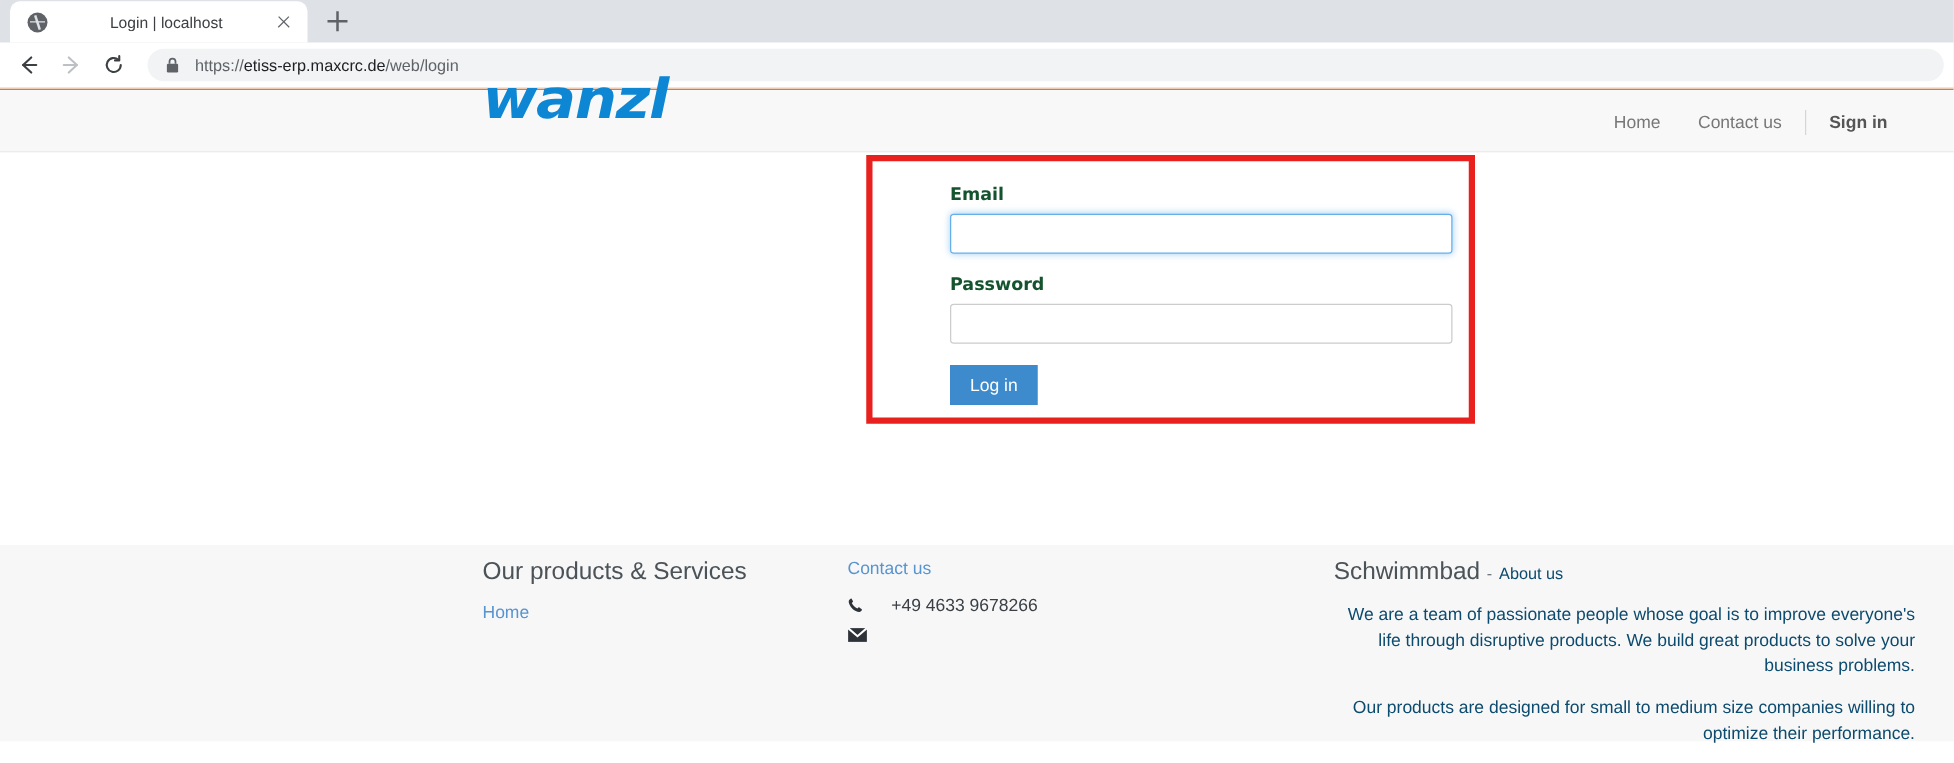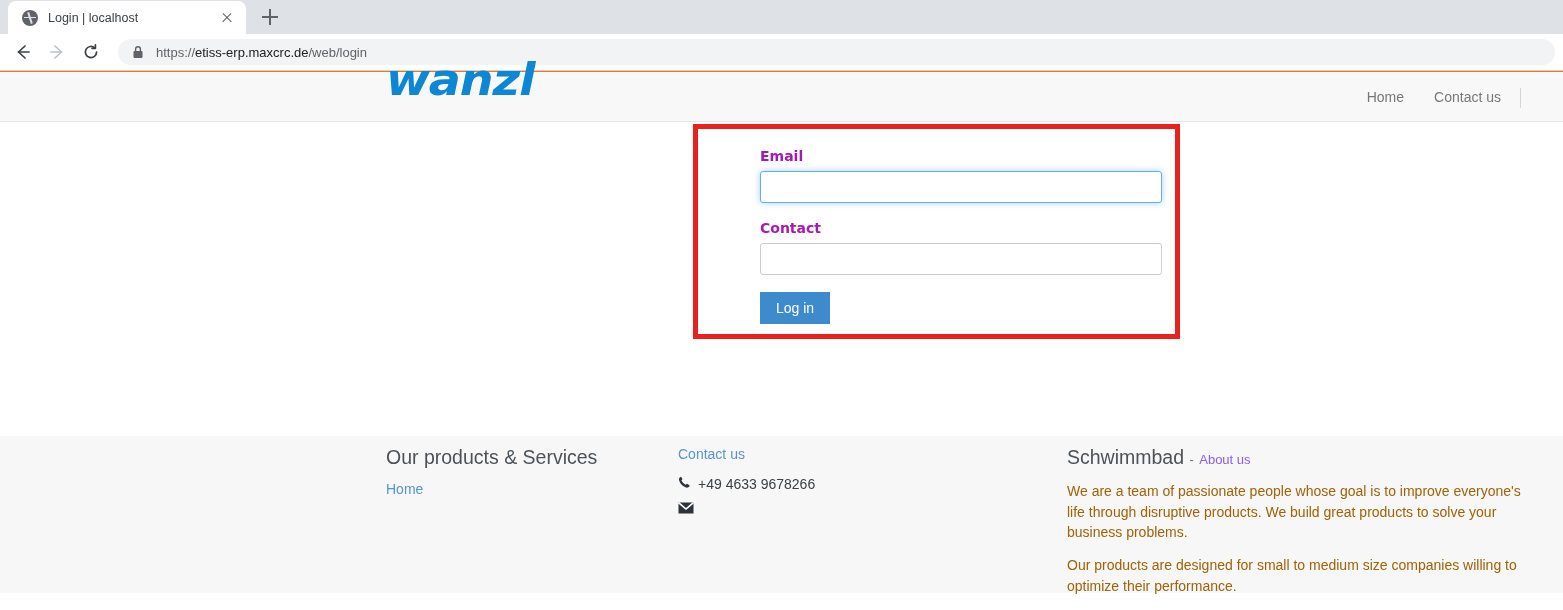--- a/index.html
+++ b/index.html
@@ -14,20 +14,21 @@
   .browser-chrome { width: 1563px; background: #dee1e6; }
   .tab-strip {
     height: 34px; display: flex; align-items: flex-end;
     padding-left: 8px; background: #dee1e6;
   }
   .tab {
     width: 238px; height: 33px;
     background: #ffffff; border-radius: 8px 8px 0 0;
     display: flex; align-items: center; padding: 0 10px 0 14px;
     position: relative;
+    text-align: center;
   }
   .tab-favicon {
     width: 16px; height: 16px; flex: 0 0 16px; margin-right: 10px;
     border-radius: 50%; background: #5f6368;
     position: relative; overflow: hidden;
   }
   .tab-favicon::before {
     content: ""; position: absolute; left: 2px; top: 7px;
     width: 12px; height: 1.5px; background: #dfe1e5;
   }
@@ -112,21 +113,21 @@
 
   .content { position: relative; height: 260px; background: #ffffff; }
 
   .login-highlight {
     position: absolute; left: 693px; top: 2px;
     width: 487px; height: 215px;
     border: 5px solid #e8211f; background: #ffffff;
   }
   .login-form { padding: 19px 0 0 62px; }
   .field-label {
-    font-size: 14px; font-weight: bold; color: #a21caf;
+    font-size: 14px; font-weight: bold; color: #14532d;
     margin-bottom: 7px; font-family: "DejaVu Sans", sans-serif;
   }
   .text-input {
     width: 402px; height: 32px;
     border: 1px solid #cccccc; border-radius: 3px;
     background: #ffffff; padding: 0 11px;
     font-size: 14px; color: #555555;
     font-family: "Liberation Sans", sans-serif;
     outline: none;
   }
@@ -154,35 +155,36 @@
   .col { position: absolute; }
   .col-products { left: 386px; top: 10px; width: 270px; }
   .col-connect  { left: 678px; top: 10px; width: 340px; }
   .col-about    { left: 1067px; top: 10px; width: 465px; }
 
   .col-title {
     font-size: 19.5px; color: #4b5358; font-weight: normal;
     margin-bottom: 12px; line-height: 1.2;
   }
   .col-title .about-link {
-    font-size: 13px; color: #8b5cf6; text-decoration: none;
+    font-size: 13px; color: #0c4a6e; text-decoration: none;
   }
   .col-title .dash { font-size: 13px; color: #6b7378; }
   .flink {
     display: block; font-size: 14px; color: #5894cf;
     text-decoration: none; margin-bottom: 14px;
   }
   .contact-line {
     font-size: 14px; color: #3a4045; display: flex;
-    gap: 7px; margin-bottom: 10px;
+    align-items: center; gap: 22px; margin-bottom: 10px;
   }
   .icon-phone, .icon-mail { flex: 0 0 auto; display: block; }
   .about-p {
-    font-size: 14px; color: #a16207; line-height: 1.45;
+    font-size: 14px; color: #0c4a6e; line-height: 1.45;
     margin-bottom: 13px;
+    text-align: right;
   }
 </style>
 </head>
 <body>
 
 <div class="browser-chrome">
 
   <div class="tab-strip">
     <div class="tab">
       <span class="tab-favicon"></span>
@@ -222,30 +224,31 @@
 </div>
 
 <div class="page">
 
   <div class="site-header">
     <div class="logo">wanzl</div>
     <div class="header-nav">
       <a href="#">Home</a>
       <a href="#">Contact us</a>
       <span class="divider"></span>
+      <a href="#" class="signin">Sign in</a>
     </div>
   </div>
 
   <div class="content">
     <div class="login-highlight">
       <form class="login-form">
         <div class="field-label">Email</div>
         <input class="text-input focused" type="text" autofocus="" placeholder="" style="">
         <div class="spacer-sm"></div>
-        <div class="field-label">Contact</div>
+        <div class="field-label">Password</div>
         <input class="text-input" type="password" placeholder="" style="">
         <div>
           <button class="btn-login" type="submit">Log in</button>
         </div>
       </form>
     </div>
   </div>
 
   <div class="site-footer">
     <div class="footer-cols">

